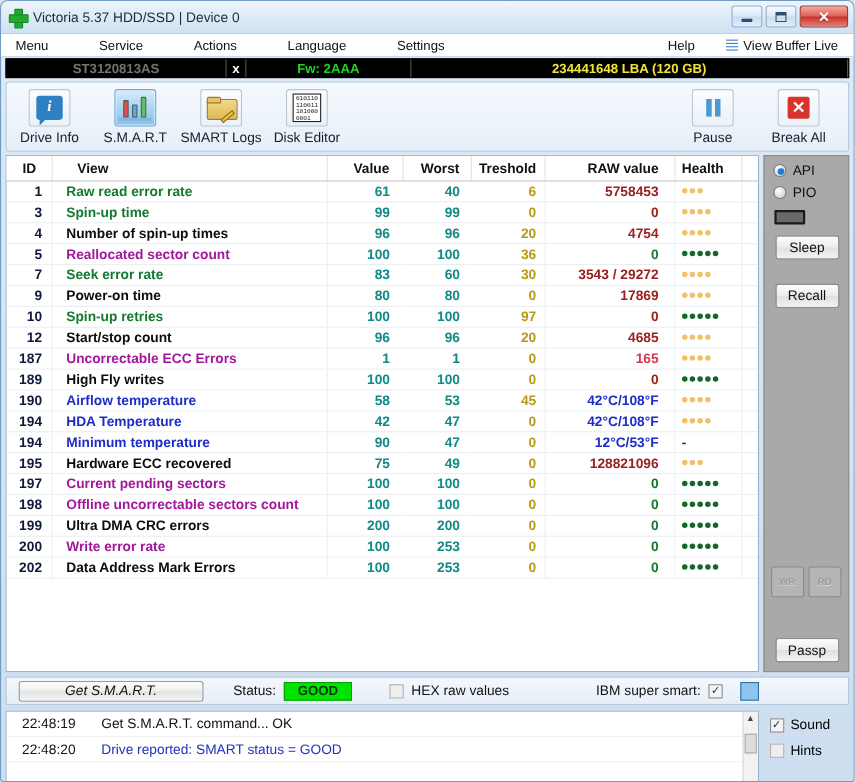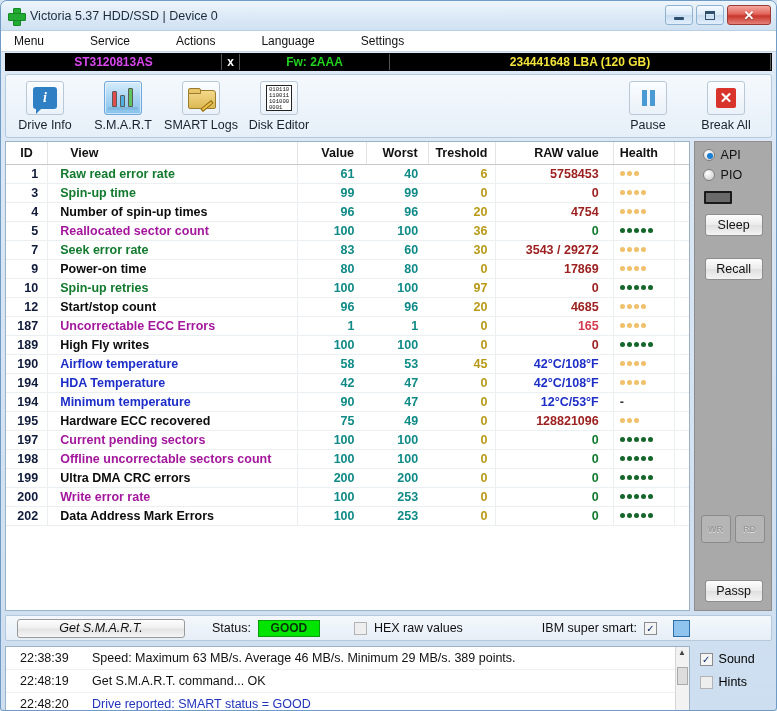--- a/index.html
+++ b/index.html
@@ -84,21 +84,21 @@
   
   #drivebar {
     height: 18px; margin: 1px 4px 0 4px;
     background: #000; display: flex; align-items: center;
     font-size: 12px; font-weight: bold; border: 1px solid #000;
   }
   #drivebar .cell {
     height: 100%; display: flex; align-items: center; justify-content: center;
     border-right: 1px solid #555;
   }
-  #db-model { width: 216px; color: #d946ef; }
+  #db-model { width: 200px; color: #737373; }
   #db-sn    { width: 178px; color: #ffffff; font-weight: normal;}
   #db-x     { width: 18px;  color: #ffffff; }
   #db-fw    { width: 150px; color: #21d21f; }
   #db-lba   { flex: 1;      color: #f2e33a; border-right: none; }
 
   
   #toolbar {
     height: 64px; margin: 3px 4px 0 4px;
     background: linear-gradient(180deg,#f5f9fd 0%,#e6eff8 100%);
     border: 1px solid #b5c9dc; border-radius: 3px;
@@ -343,20 +343,30 @@
     </div>
   </div>
 
   <div id="menubar">
     <div id="menu-left">
       <div class="menu-item">Menu</div>
       <div class="menu-item">Service</div>
       <div class="menu-item">Actions</div>
       <div class="menu-item">Language</div>
       <div class="menu-item">Settings</div>
+    </div>
+    <div id="menu-right">
+      <div class="menu-item" id="menu-help">Help</div>
+      <span class="vb-icon">
+          <i></i>
+          <i></i>
+          <i></i>
+          <i></i>
+        </span>
+      <div class="menu-item" style="padding-left:0;">View Buffer Live</div>
     </div>
   </div>
 
   <div id="drivebar">
     <div class="cell" id="db-model">ST3120813AS</div>
     <div class="cell" id="db-x">x</div>
     <div class="cell" id="db-fw">Fw: 2AAA</div>
     <div class="cell" id="db-lba">234441648 LBA (120 GB)</div>
   </div>
 
@@ -764,24 +774,20 @@
       <span class="cb-lbl">IBM super smart:</span>
       <span class="cbox">✓</span>
     </div>
     <div id="blue-square"></div>
   </div>
 
   <div id="logarea">
     <div id="logbox">
       <div id="log-inner">
           <div class="logrow">
-            <div class="log-time">22:38:39</div>
-            <div class="log-msg">Speed: Maximum 63 MB/s. Average 46 MB/s. Minimum 29 MB/s. 389 points.</div>
-          </div>
-          <div class="logrow">
             <div class="log-time">22:48:19</div>
             <div class="log-msg">Get S.M.A.R.T. command... OK</div>
           </div>
           <div class="logrow">
             <div class="log-time">22:48:20</div>
             <div class="log-msg blue">Drive reported: SMART status = GOOD</div>
           </div>
         </div>
       <div id="log-sb">
         <span class="sb-arrow">▲</span>

